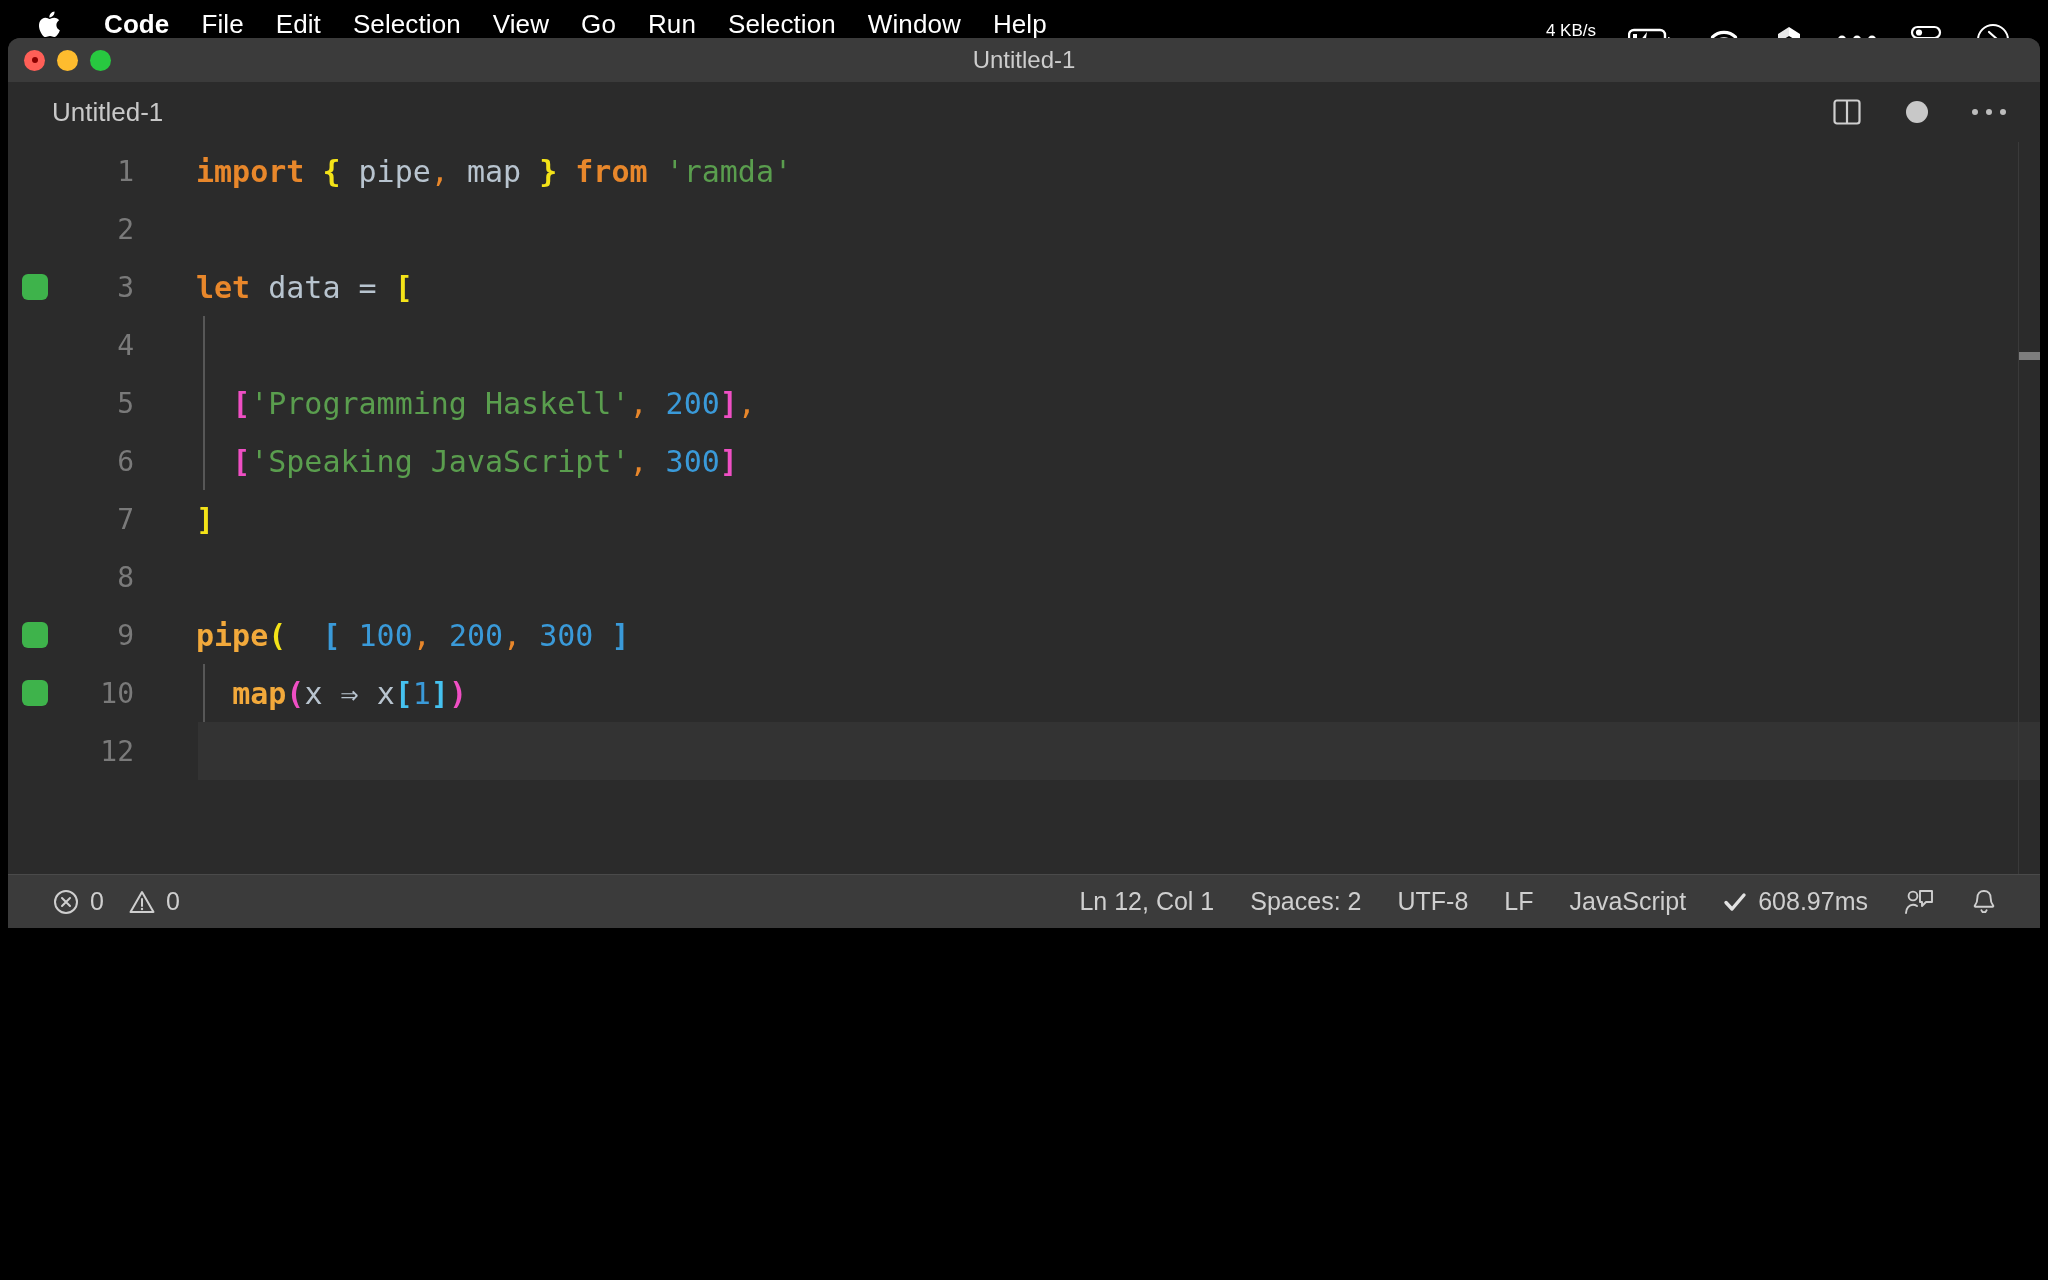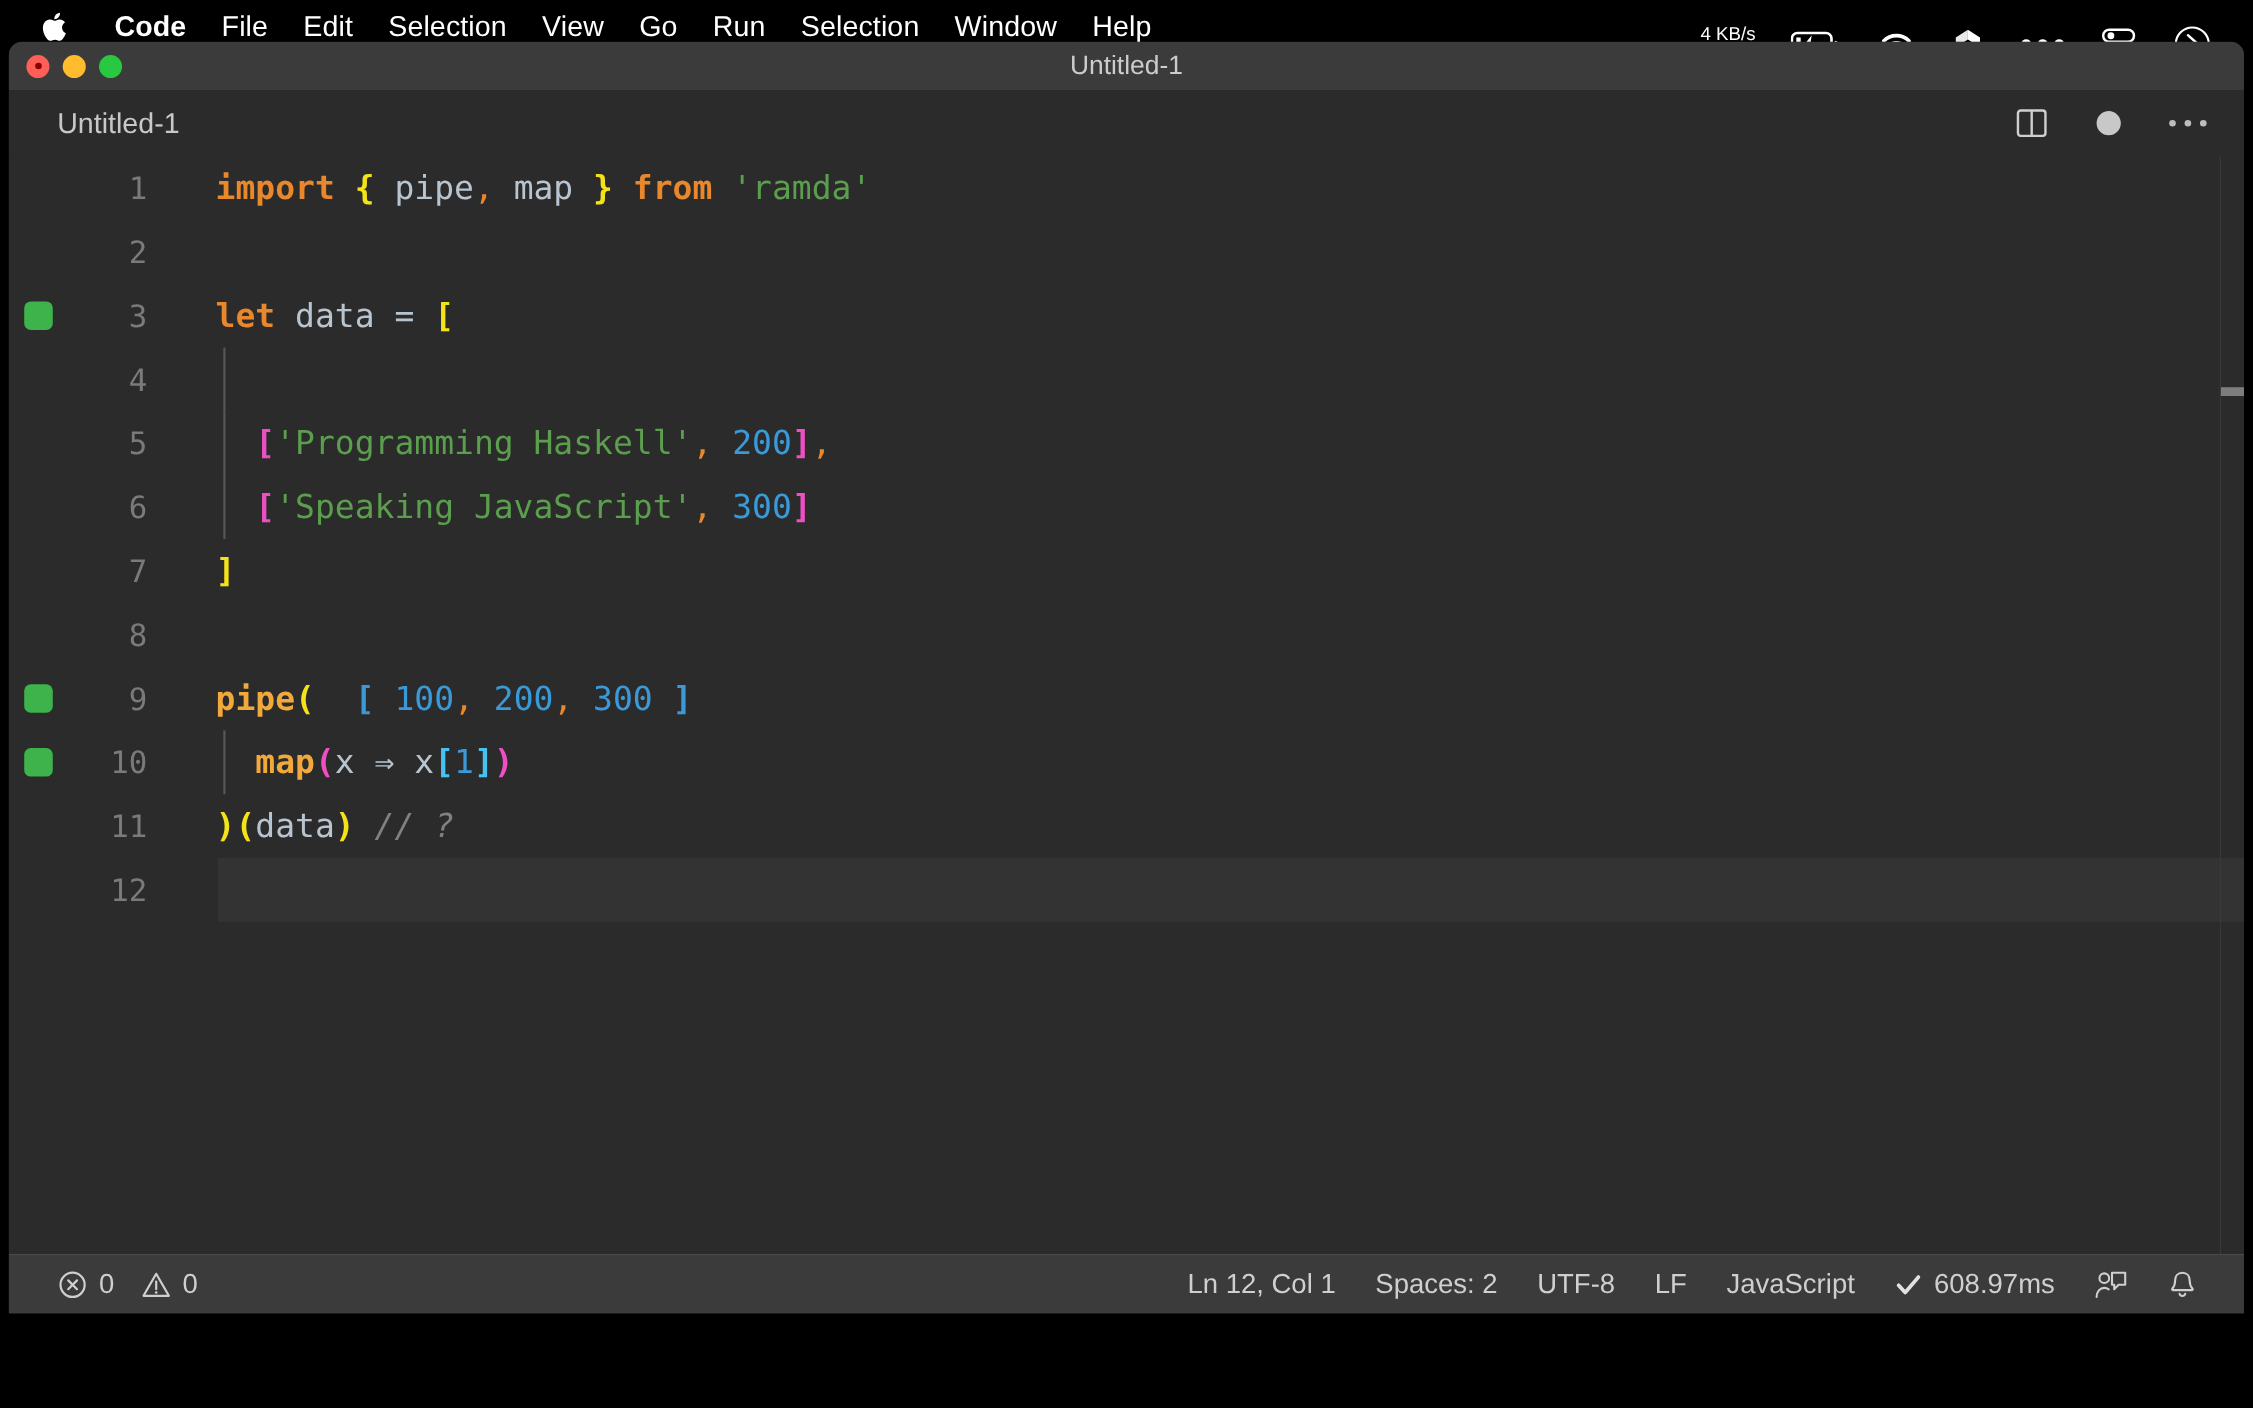--- a/index.html
+++ b/index.html
@@ -46,21 +46,21 @@
   .netspeed {
     font-size: 17px; line-height: 19px;
     text-align: right;
     font-family: "Liberation Sans", sans-serif;
   }
 
   
   #window {
     position: absolute;
     top: 38px; left: 8px;
-    width: 2032px; height: 1156px;
+    width: 2032px; height: 890px;
     background: #2b2b2b;
     border-radius: 12px 12px 0 0;
     overflow: hidden;
     display: flex; flex-direction: column;
   }
 
   
   #titlebar {
     position: relative;
     height: 44px;
@@ -387,25 +387,20 @@
 
       <div class="line">
         <div class="indent-guide" style="top:0;height:58px;"></div>
         <div class="glyph">
           <div class="bp"></div>
         </div>
         <div class="lnum">10</div>
         <div class="ltext">  <span class="fn">map</span><span class="b-p">(</span><span class="var">x</span> <span class="op">⇒</span> <span class="var">x</span><span class="b-c">[</span><span class="num">1</span><span class="b-c">]</span><span class="b-p">)</span></div>
       </div>
 
-      <div class="line">
-        <div class="glyph"></div>
-        <div class="lnum">11</div>
-        <div class="ltext"><span class="b-y">)</span><span class="b-y">(</span><span class="var">data</span><span class="b-y">)</span> <span class="com">// ?</span></div>
-      </div>
 
       <div class="line current">
         <div class="hl"></div>
         <div class="glyph"></div>
         <div class="lnum">12</div>
         <div class="ltext"> </div>
       </div>
 
     </div>
 

